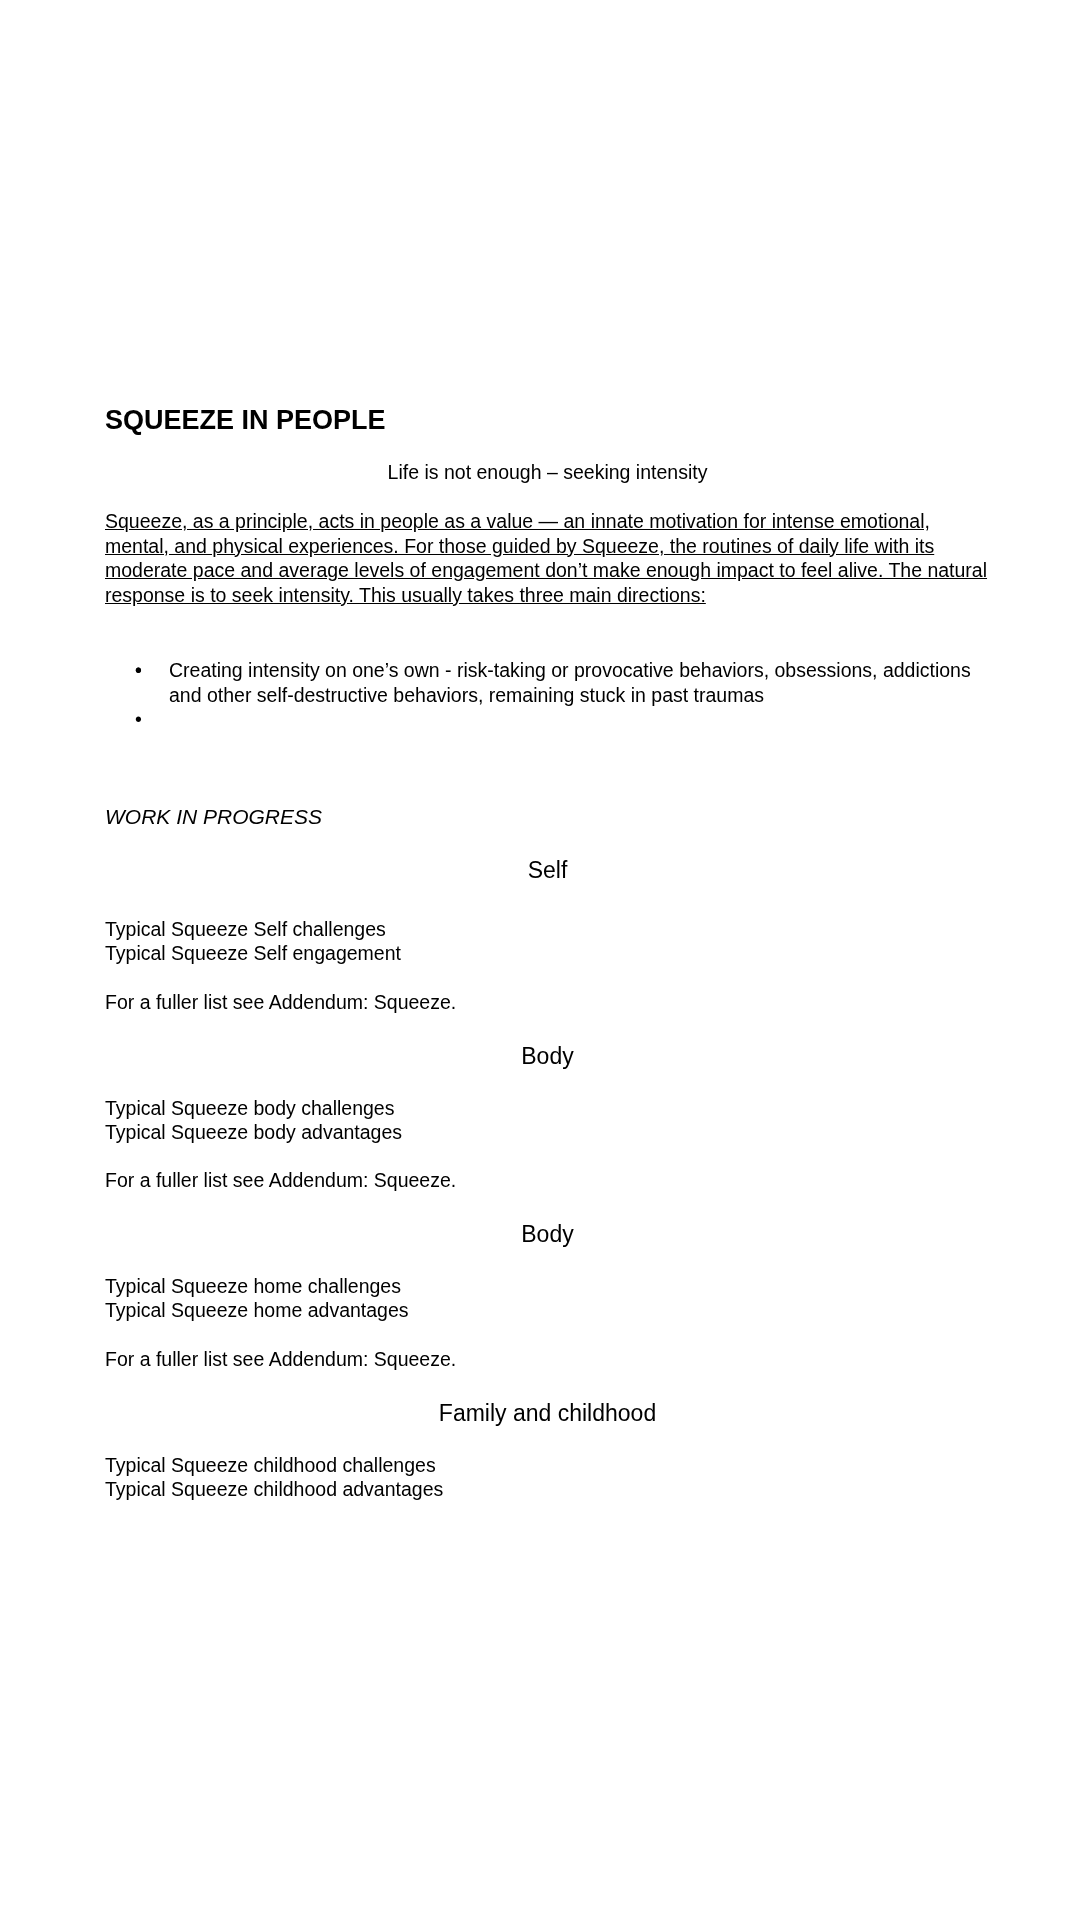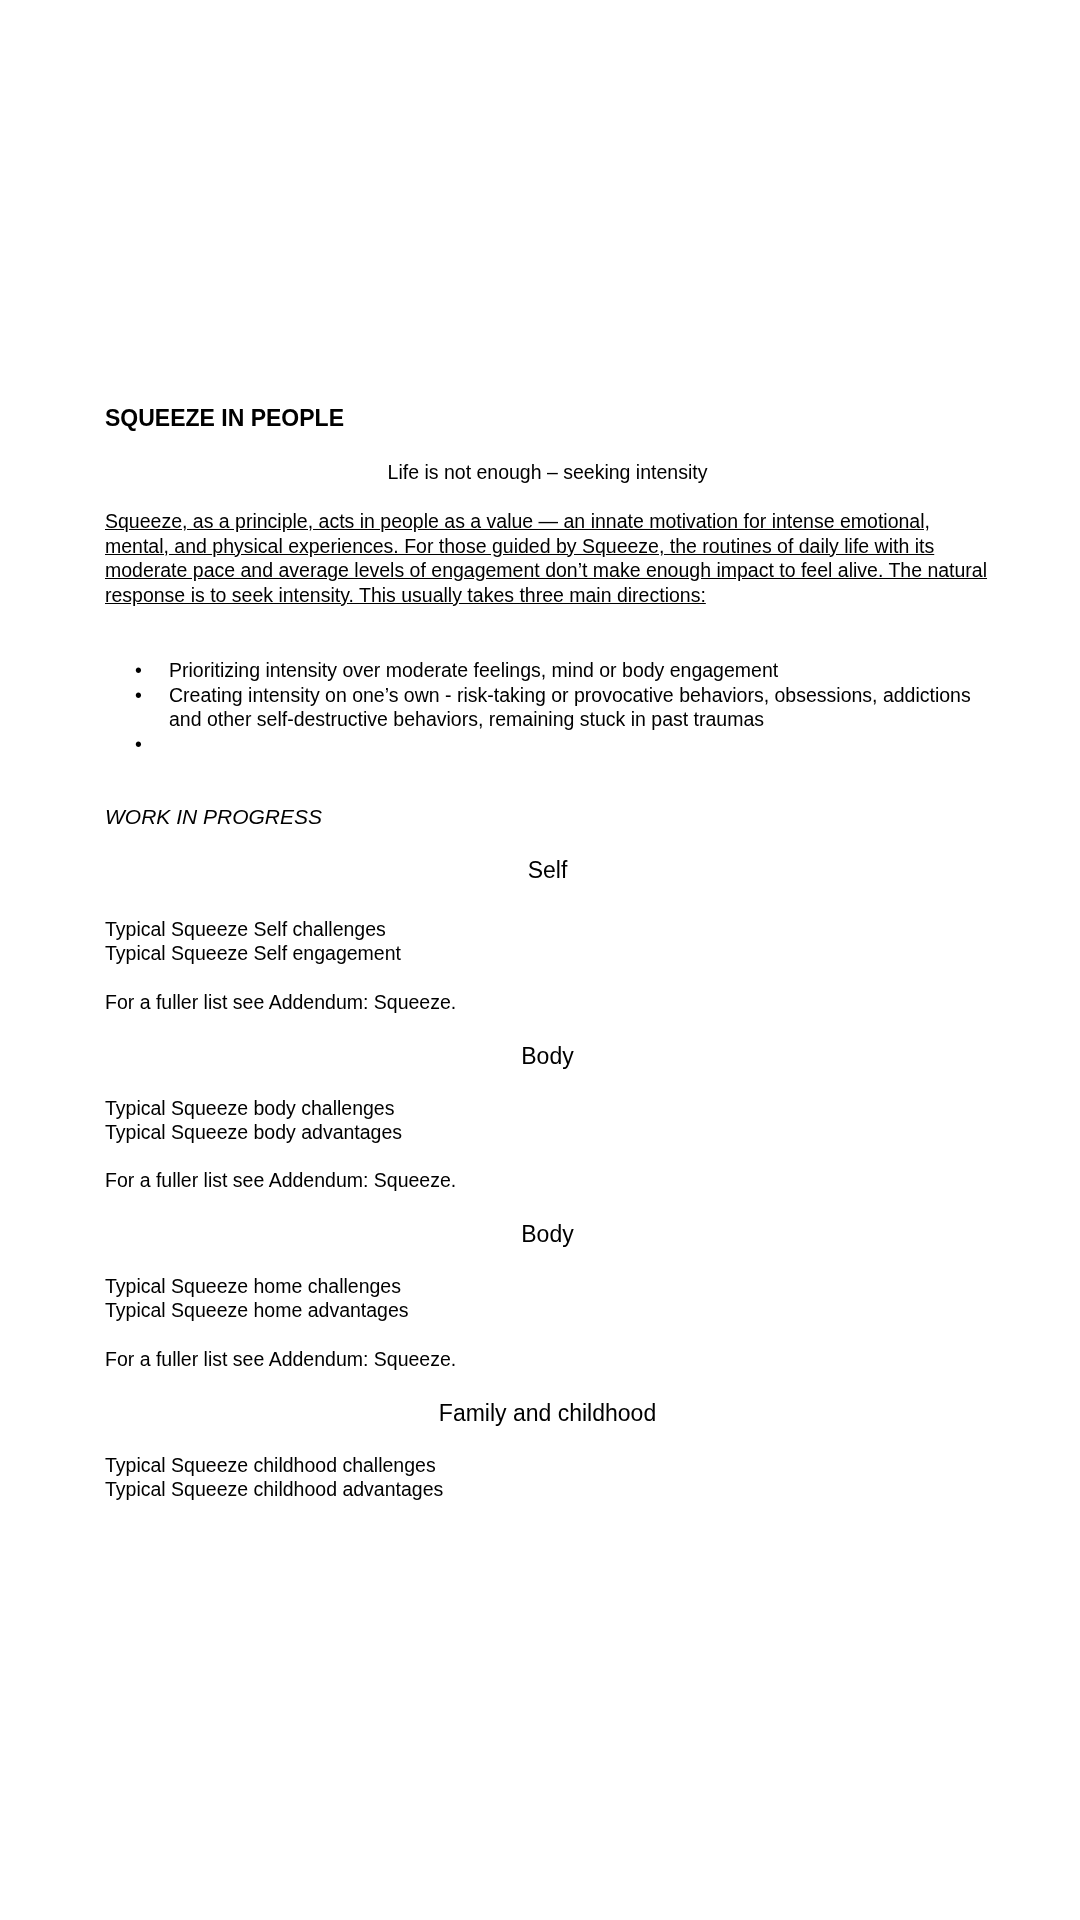--- a/index.html
+++ b/index.html
@@ -1,39 +1,39 @@
 <!DOCTYPE html>
 <html><head>
 <meta charset="utf-8">
 <style>
   html, body { margin:0; padding:0; background:#ffffff; }
   body { width:1080px; height:1920px; position:relative; overflow:hidden;
          font-family:"Liberation Sans", sans-serif; color:#000; }
   .page { position:absolute; left:105px; top:0; width:885px; }
-  .title { position:absolute; top:405px; left:0; font-size:23px; font-weight:bold; }
+  .title { position:absolute; top:405px; left:0; font-size:27px; font-weight:bold; }
   .subtitle { position:absolute; top:461px; left:0; width:885px; text-align:center; font-size:19.5px; }
   .para { position:absolute; top:509px; left:0; width:885px; font-size:19.5px; line-height:24.5px;text-decoration:underline; }
   .bullets { position:absolute; top:658px; left:0; width:885px; margin:0; padding:0; list-style:none;
              font-size:19.5px; line-height:24.5px; }
   .bullets li { position:relative; padding-left:64px; }
   .bullets li .dot { position:absolute; left:30px; top:0; }
   .wip { position:absolute; top:805px; left:0; width:885px; text-align:left; font-size:21px; font-style:italic; }
   .sec-head { position:absolute; left:0; width:885px; text-align:center; font-size:23px; }
   .line { position:absolute; left:0; font-size:19.5px; line-height:24.5px; }
 </style>
 </head>
 <body>
 
 <div class="page">
   <div class="title">SQUEEZE IN PEOPLE</div>
   <div class="subtitle">Life is not enough – seeking intensity</div>
   <div class="para">Squeeze, as a principle, acts in people as a value — an innate motivation for intense emotional, mental, and physical experiences. For those guided by Squeeze, the routines of daily life with its moderate pace and average levels of engagement don’t make enough impact to feel alive. The natural response is to seek intensity. This usually takes three main directions:</div>
 
   <ul class="bullets">
-    <li><span class="dot">•</span><span>Prioritizing intensity over moderate feelings, mind or body engagement</span></li>
+    <li><span class="dot">•</span></li>
     <li><span class="dot">•</span><span>Creating intensity on one’s own - risk-taking or provocative behaviors, obsessions, addictions and other self-destructive behaviors, remaining stuck in past traumas</span></li>
     <li><span class="dot">•</span></li>
   </ul>
 
   <div class="wip">WORK IN PROGRESS</div>
 
   <div class="sec-head" style="top:857px">Self</div>
   <div class="line" style="top:917px">Typical Squeeze Self challenges</div>
   <div class="line" style="top:941px">Typical Squeeze Self engagement</div>
   <div class="line" style="top:990px">For a fuller list see Addendum: Squeeze.</div>

